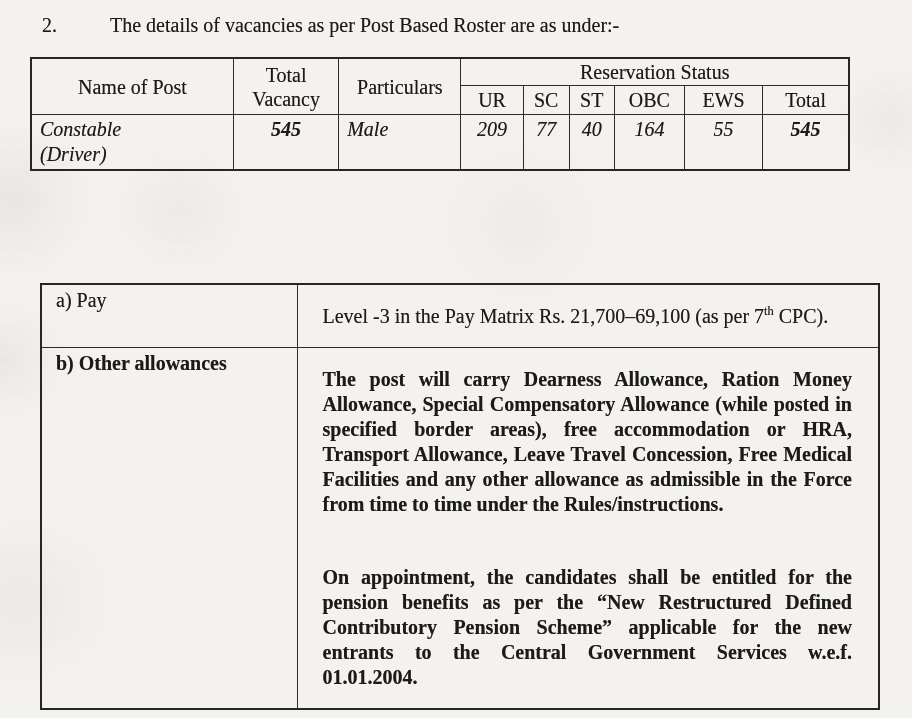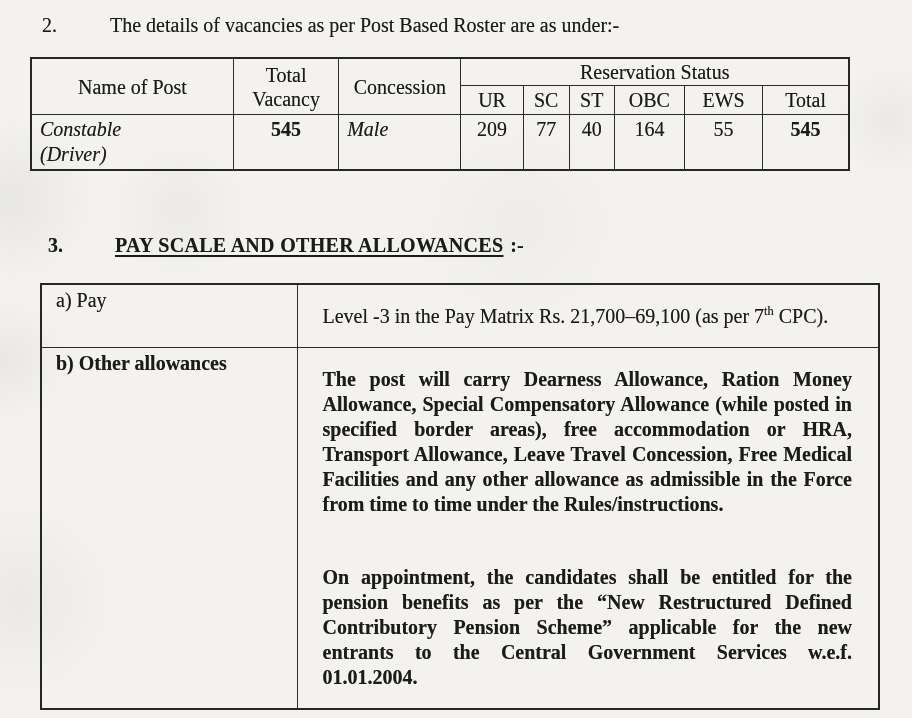--- a/index.html
+++ b/index.html
@@ -43,21 +43,21 @@
   table { border-collapse: collapse; table-layout: fixed; position: absolute; }
   th, td { border: 1.5px solid #2b2b2b; font-size: 20px; vertical-align: top; }
   table { border: 2px solid #262626; }
 
   #vacancy-table { top: 57px; left: 30px; width: 820px; }
   #vacancy-table th { font-weight: normal; text-align: center; padding: 1px 2px; line-height: 26px; }
   #vacancy-table .res-status-row th { height: 24px; line-height: 24px; vertical-align: middle; }
   #vacancy-table .sub-row th { height: 28px; line-height: 28px; vertical-align: middle; padding: 0 2px; }
   #vacancy-table td { height: 50px; padding: 2px 4px; line-height: 25px; }
   #vacancy-table td.left-cell { text-align: left; padding-left: 8px; font-style: italic; }
-  #vacancy-table td.center-cell { text-align: center; }
+  #vacancy-table td.center-cell { text-align: center; font-style: italic; }
   .bold { font-weight: bold; }
 
   #pay-table { top: 283px; left: 40px; width: 838px; }
   #pay-table td { padding: 3px 10px 2px 14px; line-height: 25px; }
   #pay-table .label-cell { text-align: left; }
   #pay-table .row-a td { height: 52px; }
   #pay-table .row-b td { height: 345px; font-weight: bold; }
   #pay-table .content-cell { padding-left: 9px; }
   #pay-table p { margin: 16px; text-align: justify; }
   #pay-table p.para-gap { margin-top: 48px; }
@@ -81,21 +81,21 @@
         <col style="width:46px">
         <col style="width:45px">
       <col style="width:70px">
         <col style="width:78px">
         <col style="width:86px">
     </colgroup>
     <tbody>
         <tr class="res-status-row">
       <th rowspan="2">Name of Post</th>
       <th rowspan="2">Total Vacancy</th>
-      <th rowspan="2">Concession</th>
+      <th rowspan="2">Particulars</th>
       <th colspan="6">Reservation Status</th>
     </tr>
     <tr class="sub-row">
       <th>UR</th>
       <th>SC</th>
       <th>ST</th>
       <th>OBC</th>
       <th>EWS</th>
       <th>Total</th>
     </tr>
@@ -109,23 +109,20 @@
       <td class="center-cell">209</td>
       <td class="center-cell">77</td>
       <td class="center-cell">40</td>
       <td class="center-cell">164</td>
       <td class="center-cell">55</td>
       <td class="center-cell bold">545</td>
     </tr>
   </tbody>
     </table>
 
-  <div class="heading-line" id="sec3">
-    <span class="num">3.</span><span class="h3-text">PAY SCALE AND OTHER ALLOWANCES</span><span class="h3-suffix">:-</span>
-  </div>
 
   <table id="pay-table">
     <colgroup>
       <col style="width:256px">
         <col style="width:582px">
     </colgroup>
     <tbody>
         <tr class="row-a">
       <td class="label-cell">a) Pay</td>
       <td class="content-cell">

